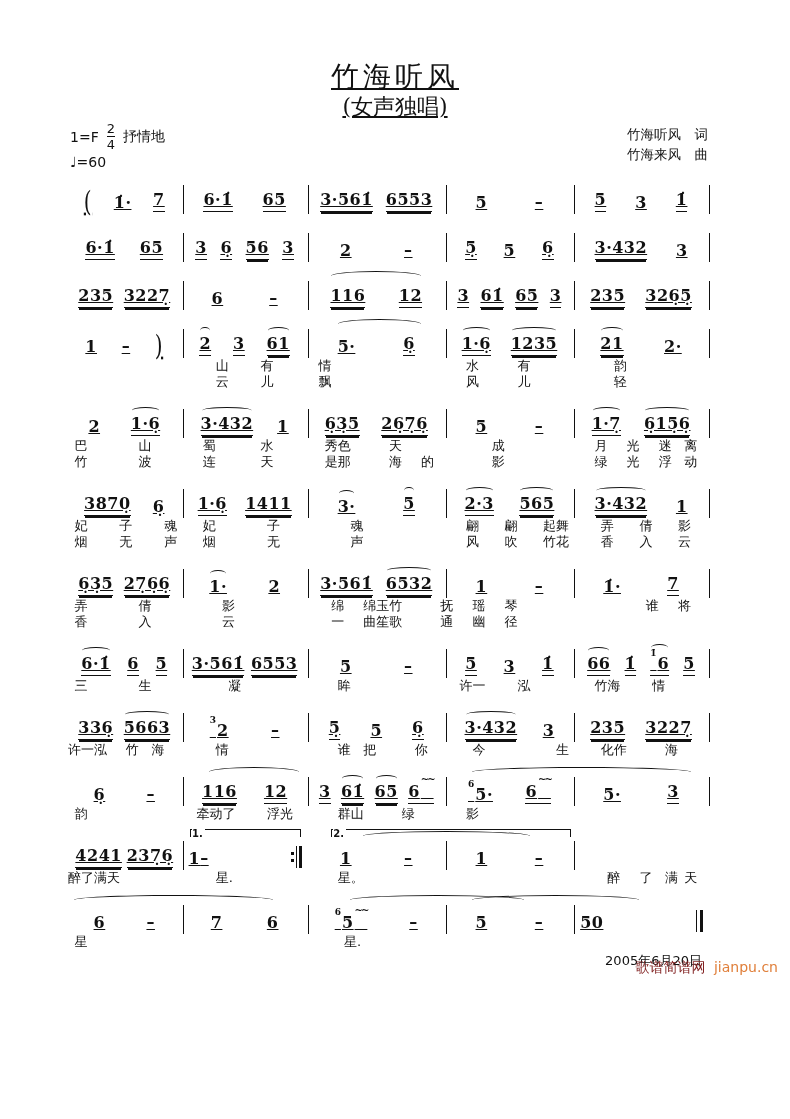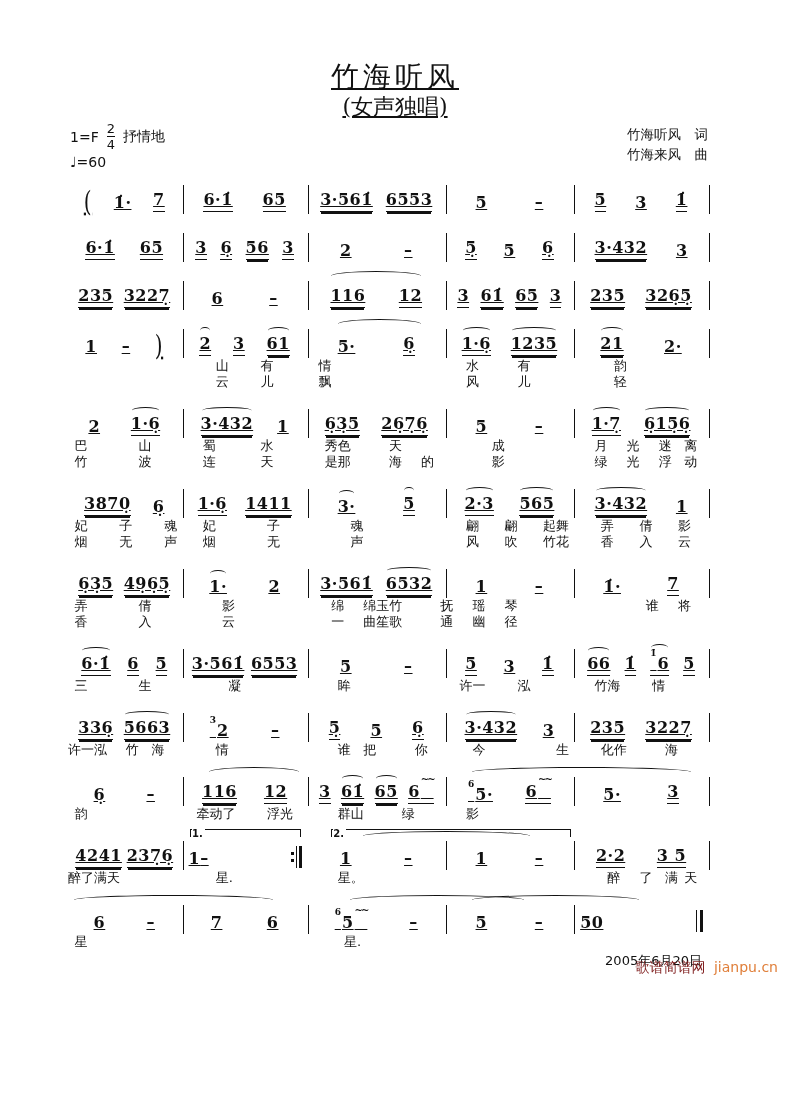--- a/index.html
+++ b/index.html
@@ -314,21 +314,21 @@
           <span class="lyr" style="left: 74%;">竹花</span>
           <span class="lyr" style="left: 83%;">香</span>
           <span class="lyr" style="left: 89%;">入</span>
           <span class="lyr" style="left: 95%;">云</span>
         </div>
       </div>
       <div class="system">
         <div class="notes">
           <div class="measure m1">
             <span class="tok u2"><span class="num">6̣3̣5</span></span>
-            <span class="tok u2"><span class="num">49̣6̣5̣</span></span>
+            <span class="tok u2"><span class="num">27̣6̣6̣</span></span>
           </div>
           <div class="measure m2">
             <span class="tok arc"><span class="num">1·</span></span>
             <span class="tok"><span class="num">2</span></span>
           </div>
           <div class="measure m3">
             <span class="tok u2"><span class="num">3·561̇</span></span>
             <span class="tok u2 arc"><span class="num">6532</span></span>
           </div>
           <div class="measure m4">
@@ -498,24 +498,20 @@
             </span>
           </div>
           <div class="measure m3">
             <span class="tok"><span class="num">1</span></span>
             <span class="tok dash"><span class="num">–</span></span>
           </div>
           <div class="measure m4">
             <span class="tok"><span class="num">1</span></span>
             <span class="tok dash"><span class="num">–</span></span>
           </div>
-          <div class="measure m5">
-            <span class="tok u1"><span class="num">2·2</span></span>
-            <span class="tok u1"><span class="num">3 5</span></span>
-          </div>
         </div>
         <div class="lyrics">
           <span class="lyr" style="left: 0%;">醉了满天</span>
           <span class="lyr" style="left: 23%;">星.</span>
           <span class="lyr" style="left: 42%;">星。</span>
           <span class="lyr" style="left: 84%;">醉</span>
           <span class="lyr" style="left: 89%;">了</span>
           <span class="lyr" style="left: 93%;">满</span>
           <span class="lyr" style="left: 96%;">天</span>
         </div>

